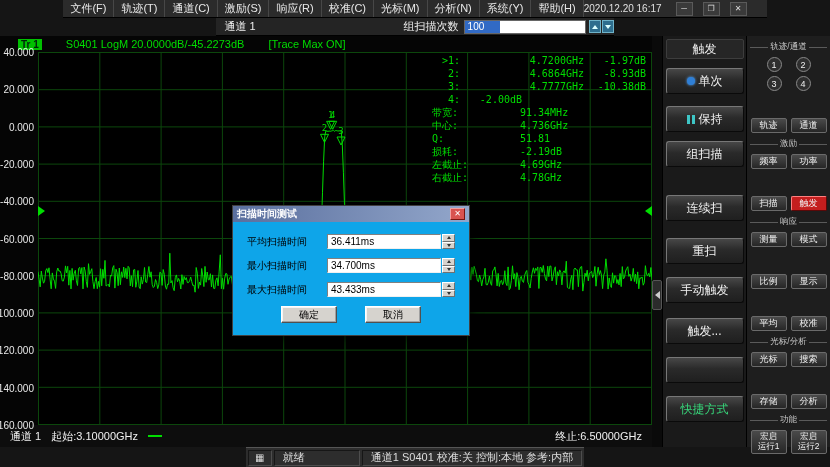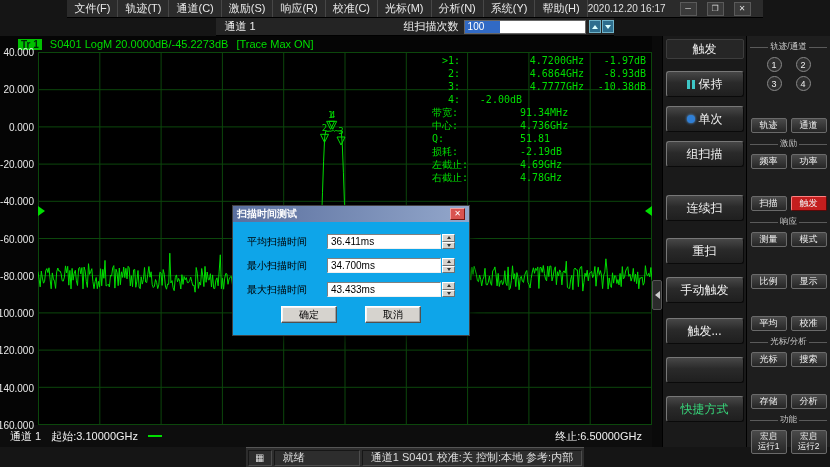--- a/index.html
+++ b/index.html
@@ -3,39 +3,39 @@
 <meta charset="utf-8">
 <style>
   *{margin:0;padding:0;box-sizing:border-box;}
   html,body{width:830px;height:467px;overflow:hidden;}
   body{font-family:"Liberation Sans","DejaVu Sans",sans-serif;background:#111;color:#ddd;position:relative;}
   .app{position:absolute;inset:0;display:flex;flex-direction:column;background:#151515;align-items:center;}
 
   
   .menubar{height:18px;background:#2b2b2b;display:flex;align-items:center;font-size:11px;color:#e8e8e8;border-bottom:1px solid #000;}
   .menu-item{padding:0 7px;height:100%;display:flex;align-items:center;border-right:1px solid #474747;cursor:pointer;white-space:nowrap;}
-  .menubar-right{margin-left:auto;display:flex;align-items:center;gap:10px;padding-right:12px;}
+  .menubar-right{margin-left:auto;display:flex;align-items:center;gap:10px;padding-right:20px;}
   .datetime{font-size:10px;color:#e0e0e0;margin-right:4px;}
   .win-btn{width:17px;height:14px;display:flex;align-items:center;justify-content:center;font-size:8px;background:#3a3a3a;border:1px solid #5a5a5a;color:#ddd;cursor:pointer;}
 
   
   .toolbar{height:18px;background:#242424;display:flex;align-items:center;font-size:11px;border-bottom:1px solid #000;padding-left:8px;color:#eee;}
   .tb-channel{white-space:nowrap;}
   .tb-label{margin-left:148px;white-space:nowrap;}
   .tb-input{width:122px;height:14px;background:#fff;margin-left:5px;display:flex;align-items:center;border:1px solid #666;}
   .tb-input .sel{background:#316ac5;color:#fff;font-size:10px;height:100%;display:flex;align-items:center;padding:0 16px 0 3px;}
   .tb-spin{display:flex;margin-left:3px;gap:1px;}
   .tb-spin-btn{width:12px;height:13px;background:#2e6e8e;border:1px solid #6fb3c9;display:flex;align-items:center;justify-content:center;cursor:pointer;}
   .tri-up{width:0;height:0;border-left:3px solid transparent;border-right:3px solid transparent;border-bottom:4px solid #dff;}
   .tri-down{width:0;height:0;border-left:3px solid transparent;border-right:3px solid transparent;border-top:4px solid #dff;}
 
   
   .main{flex:1;display:flex;min-height:0;}
   .plot-region{width:652px;background:#050505;display:flex;flex-direction:column;}
-  .plot-header{height:16px;display:flex;align-items:center;gap:8px;padding-left:18px;font-size:11px;color:#00dd00;white-space:nowrap;}
+  .plot-header{height:16px;display:flex;align-items:center;gap:24px;padding-left:18px;font-size:11px;color:#00dd00;white-space:nowrap;}
   .trace-tag{background:#00c000;color:#00220a;padding:0 3px;font-size:10px;font-weight:bold;cursor:pointer;}
   .plot-body{height:373px;display:flex;}
   .y-axis{width:38px;position:relative;font-size:10px;color:#e8e8e8;}
   .ytick{position:absolute;right:4px;transform:translateY(-50%);white-space:nowrap;}
   .plot-area{position:relative;flex:1;background:#000;cursor:crosshair;}
   .plot-area svg{position:absolute;inset:0;width:100%;height:100%;}
   .ref-arrow{position:absolute;width:0;height:0;border-top:5px solid transparent;border-bottom:5px solid transparent;}
   .ref-arrow.left{left:0;border-left:7px solid #00dd00;}
   .ref-arrow.right{right:0;border-right:7px solid #00dd00;}
   .readout{position:absolute;top:2px;right:6px;width:214px;font-family:"DejaVu Sans Mono","Liberation Mono",monospace;font-size:10px;color:#00dd00;line-height:13px;}
@@ -261,27 +261,27 @@
     </div>
 
     <div class="collapse-strip">
       <div class="collapse-handle">
         <span class="collapse-arrow"></span>
       </div>
     </div>
 
     <div class="softpanel">
       <div class="sp-title">触发</div>
+      <div class="sp-btn">
+        <span class="radio-dot"></span>
+        <span>单次</span>
+      </div>
       <div class="sp-btn mt12">
         <span class="hold-icon"></span>
         <span>保持</span>
-      </div>
-      <div class="sp-btn">
-        <span class="radio-dot"></span>
-        <span>单次</span>
       </div>
       <div class="sp-btn">
         <span>组扫描</span>
       </div>
       <div class="sp-btn mt28">
         <span>连续扫</span>
       </div>
       <div class="sp-btn mt17">
         <span>重扫</span>
       </div>

